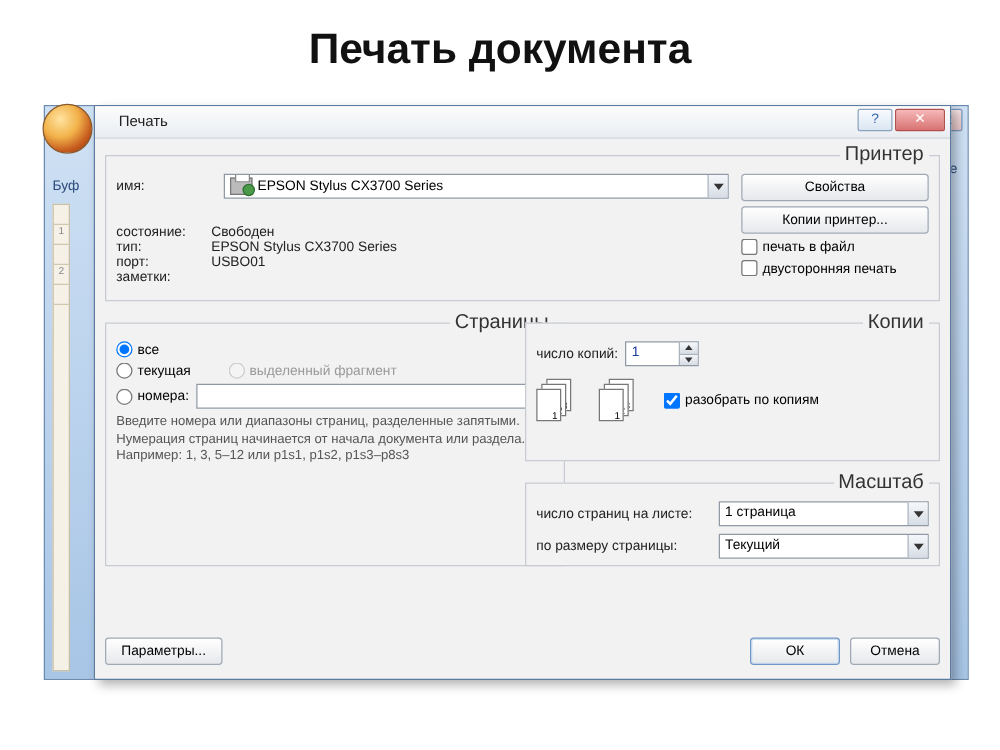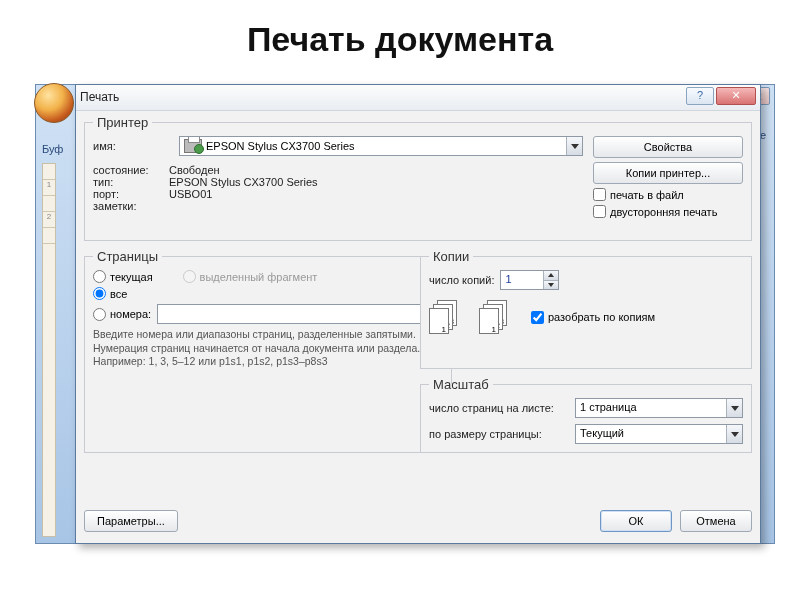--- a/index.html
+++ b/index.html
@@ -10,29 +10,29 @@
   .officeorb { position:absolute; left:-2px; top:-2px; width:40px; height:40px; border-radius:50%; background: radial-gradient(circle at 35% 30%, #ffe3a0, #f2b24a 40%, #c65b1e 70%, #7a3410); border:1px solid #8a5a2a;}
   .bgtab { position:absolute; left:54px; top:24px; font-size:11px; color:#2a4a7a;}
   .bgtab2 { position:absolute; left:6px; top:58px; font-size:11px; color:#2a4a7a;}
   .bgruler { position:absolute; left:6px; top:78px; width:14px; bottom:6px; background:#f5f1e6; border:1px solid #c7bfa6;}
   .bgruler .tick { height:16px; border-bottom:1px solid #d0c8ae; font-size:8px; color:#888; text-align:center;}
   .dialog {
     position: absolute; left: 75px; top: 84px; width: 686px; height: 460px;
     background: #f2f2f2; border: 1px solid #5a7aa0; box-shadow: 4px 4px 8px rgba(0,0,0,0.3);
   }
   .titlebar { height: 26px; background: linear-gradient(#fcfcfc, #e9edf2); border-bottom: 1px solid #cfd6de; position: relative; }
-  .titlebar .t { position: absolute; left: 4px; top: 5px; font-size: 12px; color: #222; }
+  .titlebar .t { position: absolute; left: 19px; top: 5px; font-size: 12px; color: #222; }
   .titlebar .btns { position: absolute; right: 4px; top: 2px; display: flex; gap: 2px; }
   .tbtn { width: 28px; height: 18px; border: 1px solid #8aa3bf; border-radius: 2px; background: linear-gradient(#f8fbff,#dbe6f2); font-size: 11px; text-align: center; line-height: 15px; color: #365; position: relative; }
   .tbtn.close { background: linear-gradient(#f5b8b8,#d97272); color: #fff; border-color:#b05050; width:40px; }
   .tbtn.close::before { content:"✕"; }
   .tbtn.help::before { content:"?"; color:#3a6aa8;}
   .content { position: absolute; left: 8px; right: 8px; top: 30px; bottom: 8px; }
   fieldset { border: 1px solid #c8ccd2; margin: 0; padding: 6px 8px 8px; position: absolute; background:#f2f2f2;}
-  legend { font-size: 13px; color: #333; padding: 0 4px; }
+  legend { font-size: 16px; color: #333; padding: 0 4px; text-align: right; }
   .lbl { font-size: 11px; color: #222; }
   .val { font-size: 11px; color: #222; }
   .row { display: flex; align-items: center; gap: 6px; }
   .btn { height: 22px; padding: 0 12px; font-size: 11px; background: linear-gradient(#fff,#e6e8eb); border: 1px solid #9fa9b5; border-radius: 3px; cursor: default; }
   .btn.primary { border-color:#6f96c5; box-shadow: inset 0 0 0 1px #cfe0f5; }
   .chk { display: flex; align-items: center; gap: 4px; font-size: 11px; }
   input[type=checkbox], input[type=radio] { margin: 0; width: 13px; height: 13px; }
   .combo { display:flex; align-items:stretch; border:1px solid #8f99a6; background:#fff; height:20px; }
   .combo .ct { flex:1; padding:2px 4px; font-size:11px; white-space:nowrap; overflow:hidden; }
   .combo .cd { width:16px; border-left:1px solid #aab2bd; background:linear-gradient(#f5f7fa,#d7dde5); display:flex; align-items:center; justify-content:center; }
@@ -91,21 +91,21 @@
       <div class="tbtn close"></div>
     </div>
   </div>
 
   <div class="content">
 
     <fieldset class="printer">
       <legend>Принтер</legend>
       <div style="display:flex; gap:10px;">
         <div style="flex:1;">
-          <div class="row" style="margin-bottom:8px;gap:16px;">
+          <div class="row" style="margin-bottom:21px;gap:16px;">
             <span class="lbl" style="width:70px;">имя:</span>
             <div class="combo" style="flex:1;">
               <div class="ct" style="display:flex;align-items:center;">
                 <span class="printer-icon"></span>
                 <span>EPSON Stylus CX3700 Series</span>
               </div>
               <div class="cd"></div>
             </div>
           </div>
           <div class="row">
@@ -134,34 +134,34 @@
           <label class="chk">
               <input type="checkbox" style="">
               <span>двусторонняя печать</span>
             </label>
         </div>
       </div>
     </fieldset>
 
     <fieldset class="pages">
       <legend>Страницы</legend>
+      <div class="row" style="margin-bottom:4px;">
+        <label class="radio-lbl" style="display:flex;align-items:center;gap:4px;">
+            <input type="radio" name="pg" checked="" style="">
+            <span>все</span>
+          </label>
+      </div>
       <div class="row" style="margin-bottom:4px; gap:30px;">
         <label class="radio-lbl" style="display:flex;align-items:center;gap:4px;">
             <input type="radio" name="pg" style="">
             <span>текущая</span>
           </label>
         <label class="radio-lbl dim" style="display:flex;align-items:center;gap:4px;">
             <input type="radio" name="pg" disabled="" style="">
             <span>выделенный фрагмент</span>
-          </label>
-      </div>
-      <div class="row" style="margin-bottom:4px;">
-        <label class="radio-lbl" style="display:flex;align-items:center;gap:4px;">
-            <input type="radio" name="pg" checked="" style="">
-            <span>все</span>
           </label>
       </div>
       <div class="row" style="margin-bottom:4px;">
         <label class="radio-lbl" style="display:flex;align-items:center;gap:4px;">
             <input type="radio" name="pg" style="">
             <span>номера:</span>
           </label>
         <input class="textin" style="flex: 1 1 0%;">
       </div>
       <div class="hint">Введите номера или диапазоны страниц, разделенные запятыми. Нумерация страниц начинается от начала документа или раздела. Например: 1, 3, 5–12 или p1s1, p1s2, p1s3–p8s3</div>

